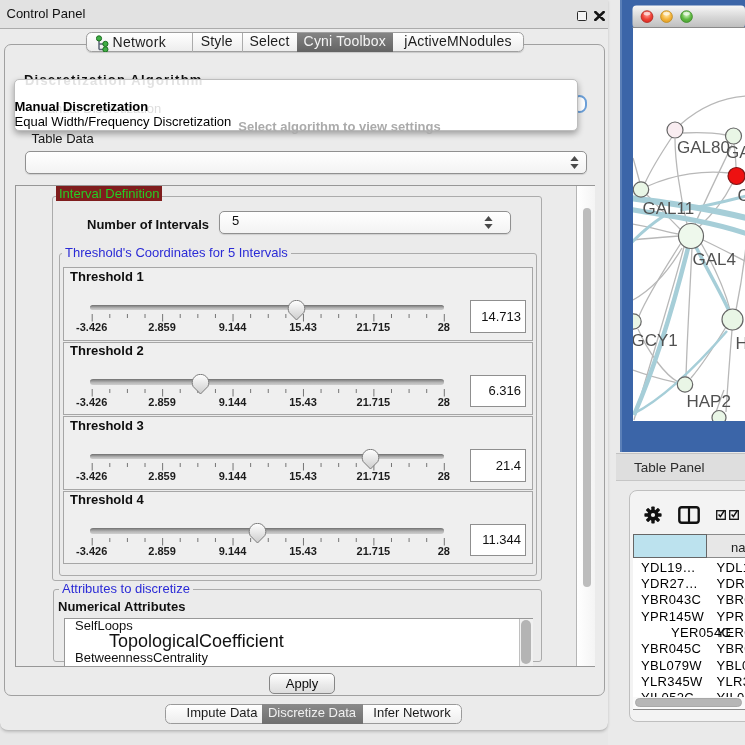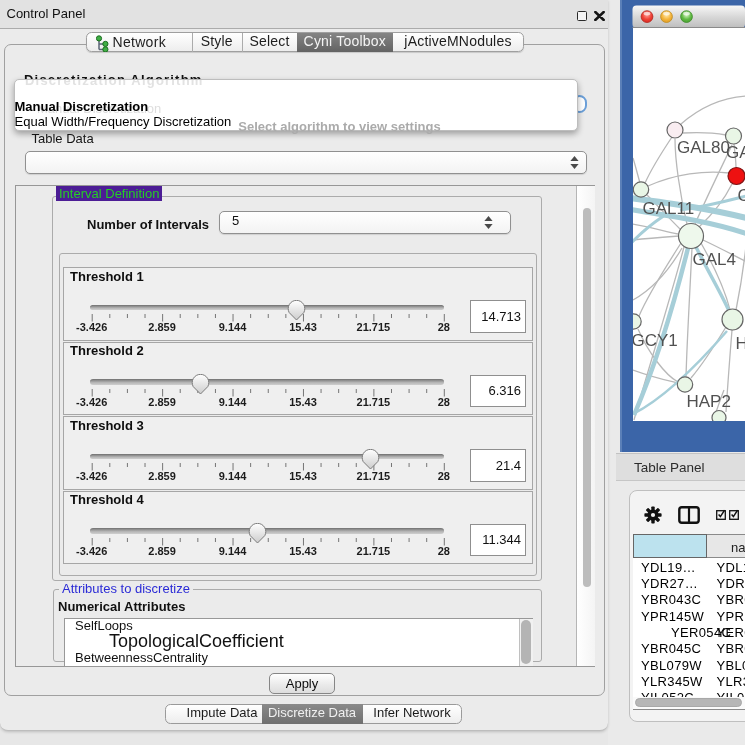--- a/index.html
+++ b/index.html
@@ -46,29 +46,30 @@
 <div class="a" style="left:31.5px;top:131px;font-size:13px;line-height:15.1px;color:#151515;white-space:nowrap;">Table Data</div>
 <div class="a" style="left:25px;top:151px;width:562px;height:23px;border:1px solid #909090;border-radius:5px;background:linear-gradient(#ffffff,#f3f3f3);box-shadow:0 1px 1px rgba(0,0,0,0.12);"></div>
 <svg class="a" style="left:570px;top:156.0px;" width="9" height="13" viewBox="0 0 9 13">
       <path d="M4.5,0 L8.6,5 H0.4 Z" fill="#4a4a4a"></path>
       <path d="M0.4,8 H8.6 L4.5,13 Z" fill="#4a4a4a"></path>
     </svg>
 <div class="a" style="left:15px;top:185px;width:580px;height:482px;border:1px solid #979797;background:#ebebeb;"></div>
 <div class="a" style="left:575.5px;top:186px;width:19px;height:480px;background:linear-gradient(to right,#ffffff,#f4f4f4);border-left:1px solid #b5b5b5;"></div>
 <div class="a" style="left:583px;top:208px;width:8px;height:379px;background:#bcbcbc;border-radius:4.5px;"></div>
 <div class="a" style="left:52px;top:196px;width:490px;height:385px;border:1px solid #ababab;border-radius:3px;"></div>
-<div class="a" style="left:56px;top:185.5px;font-size:13px;line-height:15.1px;color:#25cd25;white-space:nowrap;background:#4c1d95;padding:0 3px;">Interval Definition</div>
+<div class="a" style="left:56px;top:185.5px;font-size:13px;line-height:15.1px;color:#25cd25;white-space:nowrap;background:#7f1d1d;padding:0 3px;">Interval Definition</div>
 <div class="a" style="left:87px;top:217px;font-size:13px;line-height:15.1px;color:#111;font-weight:bold;white-space:nowrap;">Number of Intervals</div>
 <div class="a" style="left:219px;top:211px;width:292px;height:23px;border:1px solid #909090;border-radius:5px;background:linear-gradient(#ffffff,#f3f3f3);box-shadow:0 1px 1px rgba(0,0,0,0.12);"></div>
 <div class="a" style="left:232px;top:213.0px;font-size:13px;line-height:15.1px;color:#111;white-space:nowrap;">5</div>
 <svg class="a" style="left:484px;top:216.0px;" width="9" height="13" viewBox="0 0 9 13">
       <path d="M4.5,0 L8.6,5 H0.4 Z" fill="#4a4a4a"></path>
       <path d="M0.4,8 H8.6 L4.5,13 Z" fill="#4a4a4a"></path>
     </svg>
 <div class="a" style="left:59px;top:253px;width:477.5px;height:323px;border:1px solid #ababab;border-radius:3px;"></div>
+<div class="a" style="left:62px;top:244.5px;font-size:13px;line-height:15.1px;color:#2b2bd6;white-space:nowrap;background:#ebebeb;padding:0 3px;">Threshold's Coordinates for 5 Intervals</div>
 <div class="a" style="left:63px;top:267px;width:470px;height:73.5px;background:#efefef;border:1px solid #a6a6a6;"></div>
 <div class="a" style="left:70px;top:268.5px;font-size:13px;line-height:15.1px;color:#0d0d0d;font-weight:bold;white-space:nowrap;">Threshold 1</div>
 <div class="a" style="left:90px;top:304.5px;width:354px;height:5.5px;border-radius:3px;background:linear-gradient(#868686,#b5b5b5 50%,#cfcfcf);border-top:0.5px solid #7a7a7a;"></div>
 <svg class="a" style="left:90.5px;top:314px;" width="358" height="9" viewBox="0 0 358 9">
       <line x1="1.2" y1="0" x2="1.2" y2="7.5" stroke="#757575" stroke-width="1"></line>
       <line x1="18.8" y1="0" x2="18.8" y2="4" stroke="#757575" stroke-width="1"></line>
       <line x1="36.41" y1="0" x2="36.41" y2="4" stroke="#757575" stroke-width="1"></line>
       <line x1="54.02" y1="0" x2="54.02" y2="4" stroke="#757575" stroke-width="1"></line>
       <line x1="71.62" y1="0" x2="71.62" y2="7.5" stroke="#757575" stroke-width="1"></line>
       <line x1="89.23" y1="0" x2="89.23" y2="4" stroke="#757575" stroke-width="1"></line>

